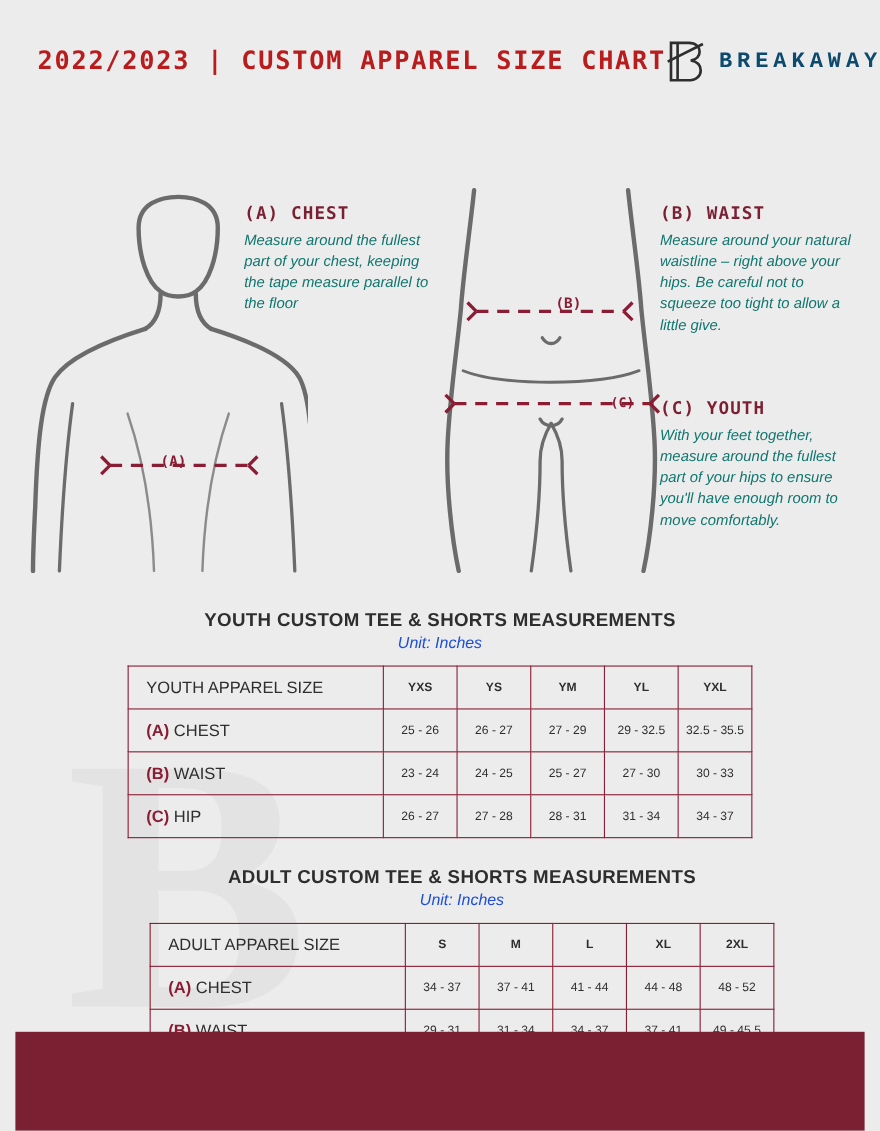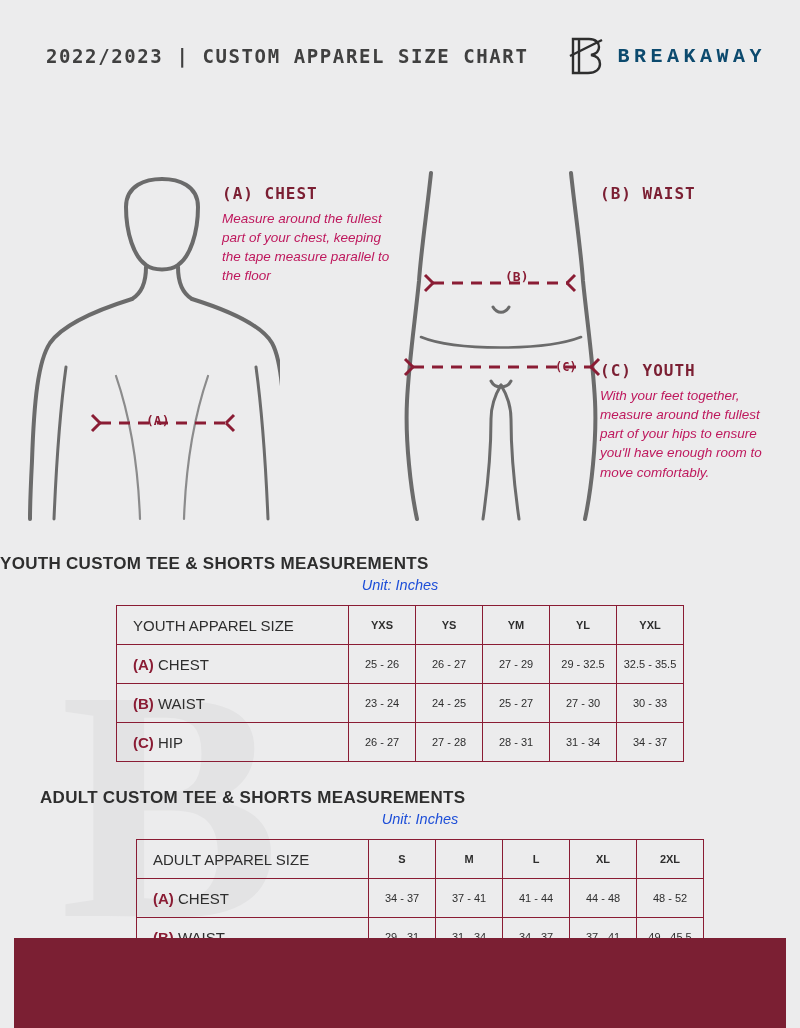--- a/index.html
+++ b/index.html
@@ -42,26 +42,25 @@
   .header {
     position: relative;
     z-index: 2;
     display: flex;
     align-items: center;
     justify-content: space-between;
     padding: 36px 34px 0 34px;
   }
   .header-title {
     font-family: "DejaVu Sans Mono", monospace;
-    font-size: 19px;
+    font-size: 23px;
     font-weight: bold;
     letter-spacing: 1.6px;
-    color: #404040;
+    color: #b91c1c;
     white-space: nowrap;
-    margin-left: 12px;
   }
   .brand {
     display: flex;
     align-items: center;
     gap: 14px;
   }
   .brand-mark {
     width: 34px;
     height: 40px;
     position: relative;
@@ -95,34 +94,35 @@
     font-size: 16px;
     font-weight: bold;
     letter-spacing: 1px;
     color: #7b1f33;
     margin: 0 0 6px 0;
   }
   .note-body {
     font-size: 13.5px;
     line-height: 1.42;
     font-style: italic;
-    color: #be185d;
+    color: #0f766e;
     margin: 0;
   }
   .note-chest { left: 222px; top: 108px; width: 180px; }
   .note-waist { left: 600px; top: 108px; width: 175px; }
   .note-hips  { left: 600px; top: 285px; width: 178px; }
 
   
   .section {
     position: relative;
     z-index: 2;
     margin-top: 8px;
   }
   .section-title {
+    text-align: center;
     font-size: 17px;
     font-weight: bold;
     letter-spacing: 0.3px;
     color: #2e2e2e;
     margin: 0;
   }
   .section-sub {
     text-align: center;
     font-size: 14.5px;
     font-style: italic;
@@ -264,20 +264,21 @@
         <span style="font-family:'DejaVu Sans Mono',monospace; font-size:12px; font-weight:bold; color:#8a1c34;">(C)</span>
       </div>
     </div>
 
     <div class="note note-chest">
       <p class="note-title">(A) CHEST</p>
       <p class="note-body">Measure around the fullest part of your chest, keeping the tape measure parallel to the floor</p>
     </div>
     <div class="note note-waist">
       <p class="note-title">(B) WAIST</p>
+      <p class="note-body">Measure around your natural waistline – right above your hips. Be careful not to squeeze too tight to allow a little give.</p>
     </div>
     <div class="note note-hips">
       <p class="note-title">(C) YOUTH</p>
       <p class="note-body">With your feet together, measure around the fullest part of your hips to ensure you'll have enough room to move comfortably.</p>
     </div>
   </div>
 
   <div class="section" style="margin-top:118px;">
     <p class="section-title">YOUTH CUSTOM TEE &amp; SHORTS MEASUREMENTS</p>
     <p class="section-sub">Unit: Inches</p>

